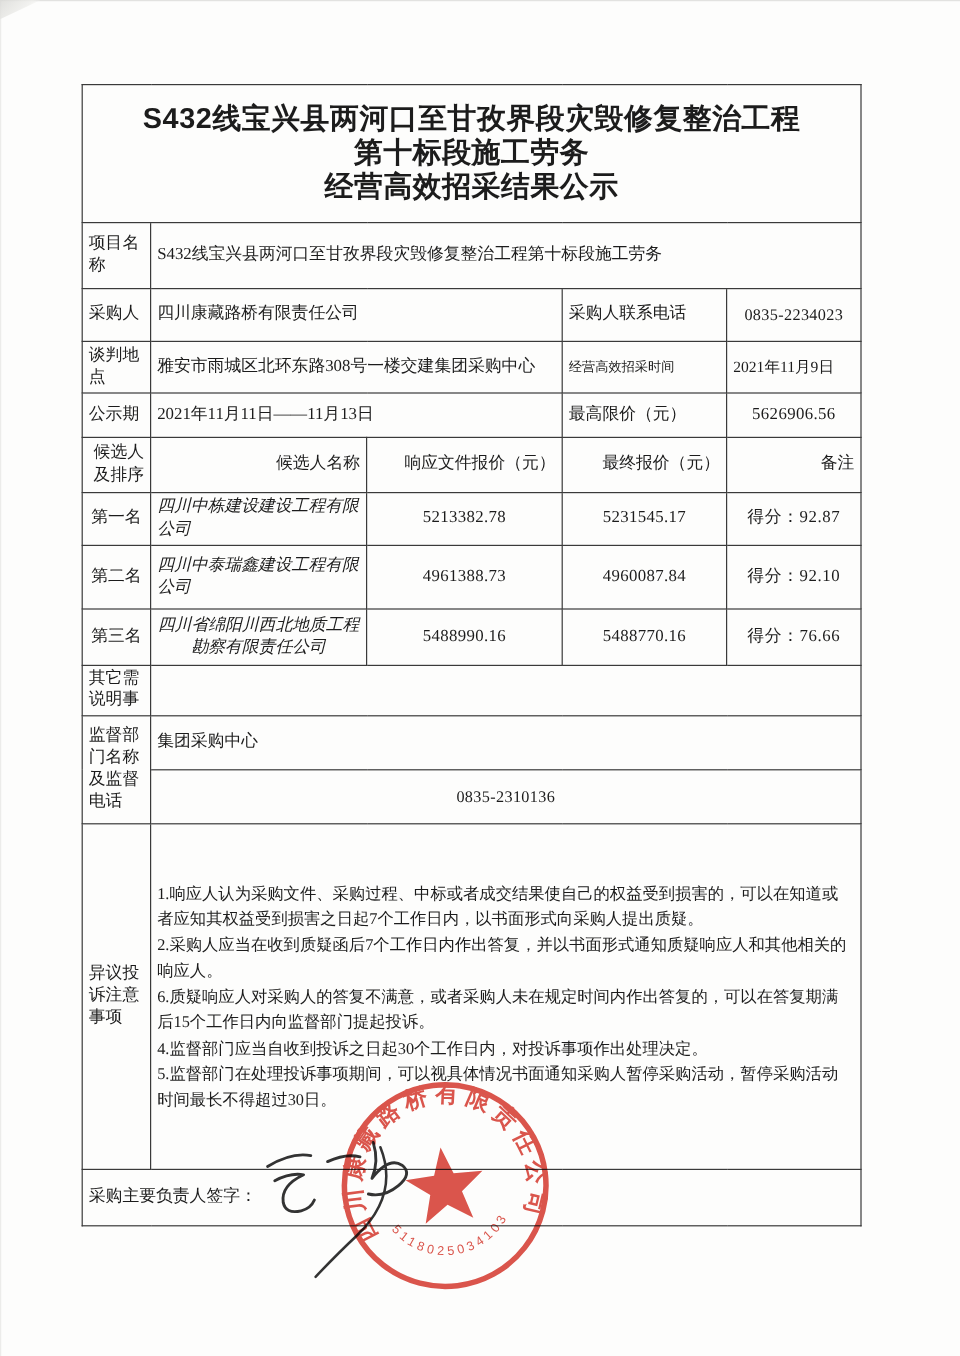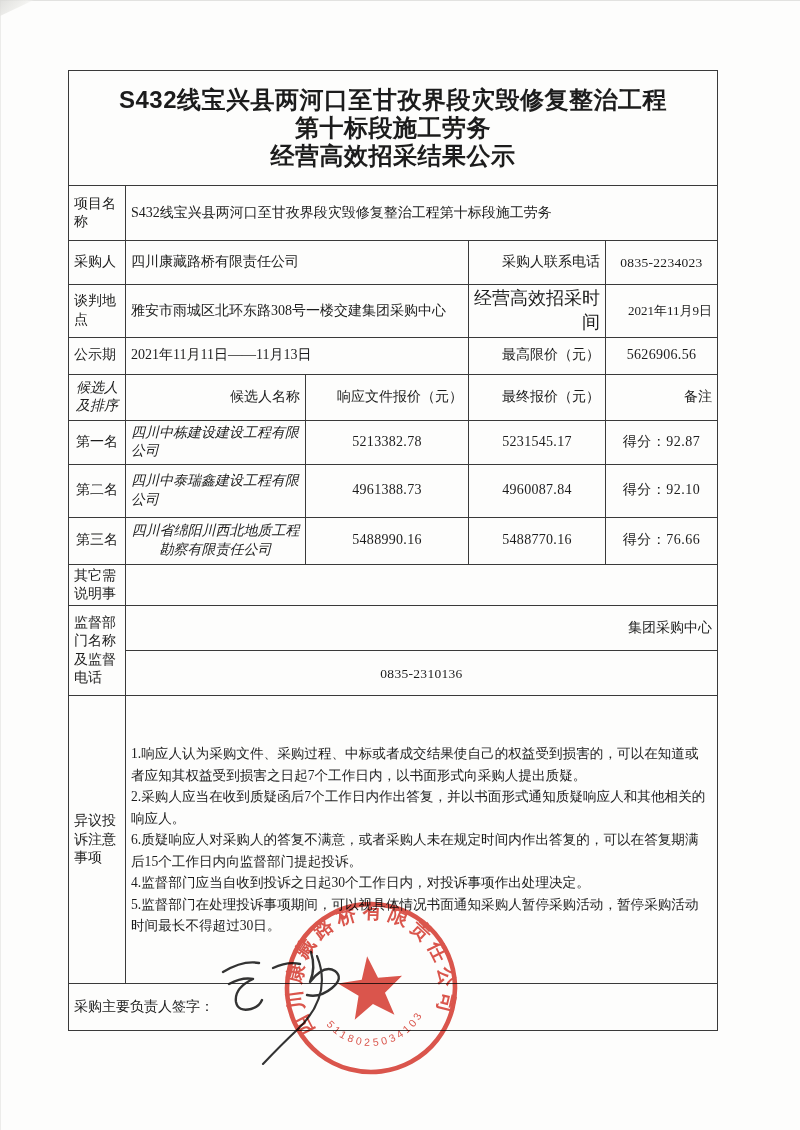--- a/index.html
+++ b/index.html
@@ -50,25 +50,25 @@
   .title-line{
     font-family:"Liberation Sans", sans-serif;
     font-weight:bold;
     font-size:24px;
     line-height:28px;
     letter-spacing:.5px;
   }
 
   td.lbl{ text-align:left; padding:2px 4px; }
   td.val-left{ text-align:left; }
-  td.val-center{ text-align:right; }
+  td.val-center{ text-align:left; }
   td.num{ text-align:center; font-size:13px; letter-spacing:.3px;}
   td.num-small{ text-align:center; font-size:12px; letter-spacing:.3px;}
   td.hdr{ text-align:right; }
-  td.hdr-left{ text-align:center; padding:2px 4px;font-style:italic;}
+  td.hdr-left{ text-align:right; padding:2px 4px;}
   td.rank{ text-align:center; font-size:13.5px;}
   td.cname{ text-align:left; font-size:12.5px; padding:2px 3px;font-style:italic;}
   td.remark{ text-align:center; font-size:13.5px; letter-spacing:.5px;}
 
   td.notice-cell{ padding:0 8px; }
   .notice-flex{
     height:100%;
     display:flex;flex-direction:column;justify-content:center;
   }
   .notice-item{
@@ -127,21 +127,21 @@
   <tr style="height:44px">
     <td class="lbl">采购人</td>
     <td class="val-left" colspan="2">四川康藏路桥有限责任公司</td>
     <td class="val-center">采购人联系电话</td>
     <td class="num" style="font-size:13.5px">0835-2234023</td>
   </tr>
 
   <tr style="height:43px">
     <td class="lbl">谈判地点</td>
     <td class="val-left" colspan="2">雅安市雨城区北环东路308号一楼交建集团采购中心</td>
-    <td class="val-center" style="font-size:18px">经营高效招采时间</td>
+    <td class="val-center" style="font-size:11px">经营高效招采时间</td>
     <td class="val-center" style="font-size:13px">2021年11月9日</td>
   </tr>
 
   <tr style="height:37px">
     <td class="lbl">公示期</td>
     <td class="val-left" colspan="2">2021年11月11日——11月13日</td>
     <td class="val-center">最高限价（元）</td>
     <td class="num-small">5626906.56</td>
   </tr>
 

